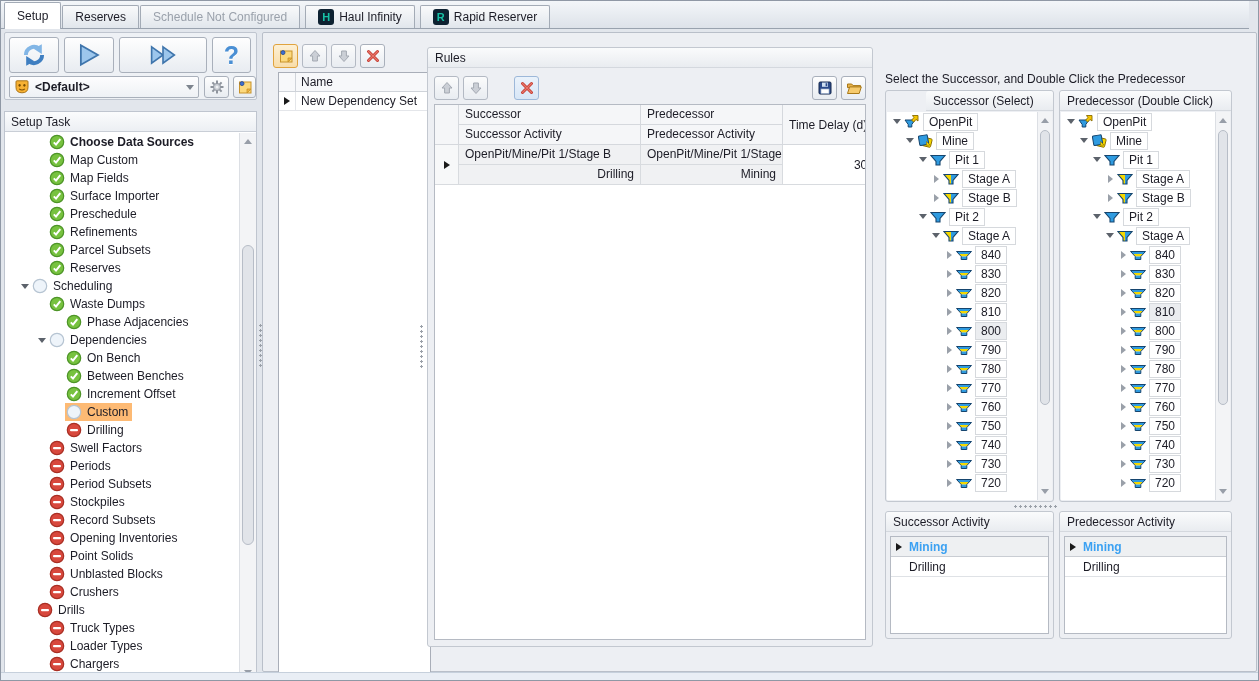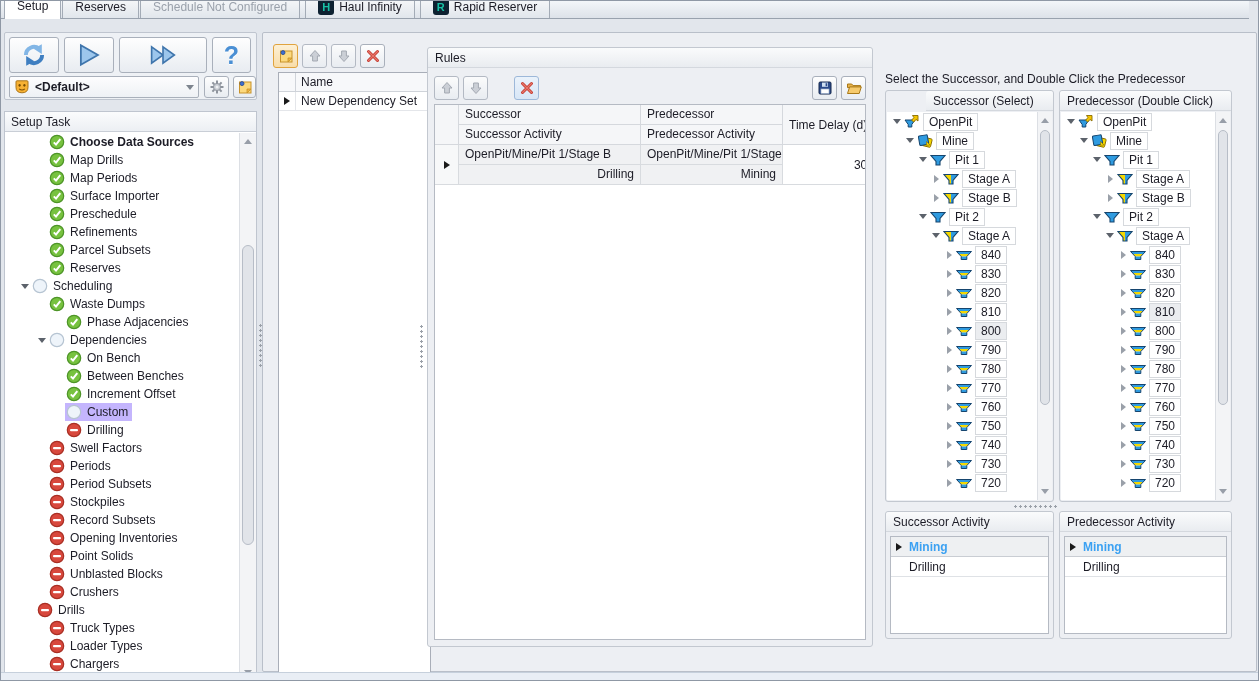--- a/index.html
+++ b/index.html
@@ -4,21 +4,21 @@
 <style>
   * { margin:0; padding:0; box-sizing:border-box; }
   html,body { background:#cfd5dd; }
   #app {
     position:relative; width:1259px; height:681px;
     background:#e2e6ec; border:1px solid #8f98a5;
     font-family:"Liberation Sans", sans-serif; font-size:12px; color:#1c1c26;
     overflow:hidden;
   }
   
-  .tabbar { position:absolute; left:0; top:0; right:9px; height:18px;
+  .tabbar { position:absolute; left:0; top:0; right:9px; height:28px;
     background:linear-gradient(#f3f6f9,#dde2e9); border-bottom:1px solid #99a2ae;
     display:flex; align-items:flex-end; padding-left:3px; z-index:5; }
   .tab { height:23px; margin-right:1px; padding:0 12px; display:flex; align-items:center; gap:5px;
     background:linear-gradient(#f9fafb,#e1e6ec); border:1px solid #a3abb6; border-bottom:none;
     border-radius:2px 2px 0 0; white-space:nowrap; cursor:default; }
   .tab.active { height:27px; background:#fff; position:relative; top:1px; z-index:6; font-weight:normal; }
   .tab.disabled { color:#9aa1ab; }
   .tab.gap { margin-left:4px; }
   .appicon { width:16px; height:16px; background:#0d2131; border-radius:3px; color:#17c0a6;
     font-weight:bold; font-size:11px; display:flex; align-items:center; justify-content:center; }
@@ -40,21 +40,21 @@
     border-right:4px solid transparent; border-top:5px solid #7d848e; }
   .helpq { color:#4a8fd4; font-size:25px; font-weight:bold; text-shadow:0 1px 0 #fff; }
   
   .panel-tasks { position:absolute; left:3px; top:110px; width:253px; height:571px;
     background:#fff; border:1px solid #bfc5cf; }
   .panel-tasks .hdr { height:20px; background:linear-gradient(#fbfcfd,#eceff3);
     border-bottom:1px solid #c9ced6; display:flex; align-items:center; padding-left:6px; }
   .tasklist { position:absolute; left:0; top:21px; right:17px; bottom:0; overflow:hidden; }
   .task-row { height:18px; display:flex; align-items:center; }
   .task-row .inner { display:flex; align-items:center; gap:5px; height:18px; padding:0 4px 0 1px; }
-  .task-row.selected .inner { background:#c4b5fd; }
+  .task-row.selected .inner { background:#fdba74; }
   .expander { width:12px; display:inline-flex; justify-content:center; }
   .tri-open { width:0; height:0; border-left:4px solid transparent; border-right:4px solid transparent; border-top:5px solid #5c626b; }
   .tri-closed { width:0; height:0; border-top:4px solid transparent; border-bottom:4px solid transparent; border-left:5px solid #9aa0a9; }
   
   .vscroll { position:absolute; right:0; top:21px; bottom:0; width:17px;
     background:#f3f4f6; border-left:1px solid #dcdfe4; }
   .vscroll .up, .vscroll .down { position:absolute; left:0; right:0; height:15px;
     display:flex; align-items:center; justify-content:center; }
   .vscroll .up { top:1px; } .vscroll .down { bottom:1px; }
   .sb-tri-up { width:0; height:0; border-left:4px solid transparent; border-right:4px solid transparent; border-bottom:5px solid #989ea8; }
@@ -226,33 +226,33 @@
         </div>
         <div class="task-row" style="padding-left: 31px;">
           <span class="expander"></span>
           <span class="inner">
             <span class="ic ">
               <svg width="16" height="16" viewBox="0 0 16 16">
                 <circle cx="8" cy="8" r="6.7" fill="#77c23f" stroke="#4d9427" stroke-width="1.2"></circle>
                 <path d="M4.8 8.4 L7 10.6 L11.3 5.2" fill="none" stroke="#fff" stroke-width="2"></path>
               </svg>
             </span>
-            <span>Map Drills</span>
+            <span>Map Custom</span>
           </span>
         </div>
         <div class="task-row" style="padding-left: 31px;">
           <span class="expander"></span>
           <span class="inner">
             <span class="ic ">
               <svg width="16" height="16" viewBox="0 0 16 16">
                 <circle cx="8" cy="8" r="6.7" fill="#77c23f" stroke="#4d9427" stroke-width="1.2"></circle>
                 <path d="M4.8 8.4 L7 10.6 L11.3 5.2" fill="none" stroke="#fff" stroke-width="2"></path>
               </svg>
             </span>
-            <span>Map Periods</span>
+            <span>Map Fields</span>
           </span>
         </div>
         <div class="task-row" style="padding-left: 31px;">
           <span class="expander"></span>
           <span class="inner">
             <span class="ic ">
               <svg width="16" height="16" viewBox="0 0 16 16">
                 <circle cx="8" cy="8" r="6.7" fill="#77c23f" stroke="#4d9427" stroke-width="1.2"></circle>
                 <path d="M4.8 8.4 L7 10.6 L11.3 5.2" fill="none" stroke="#fff" stroke-width="2"></path>
               </svg>

